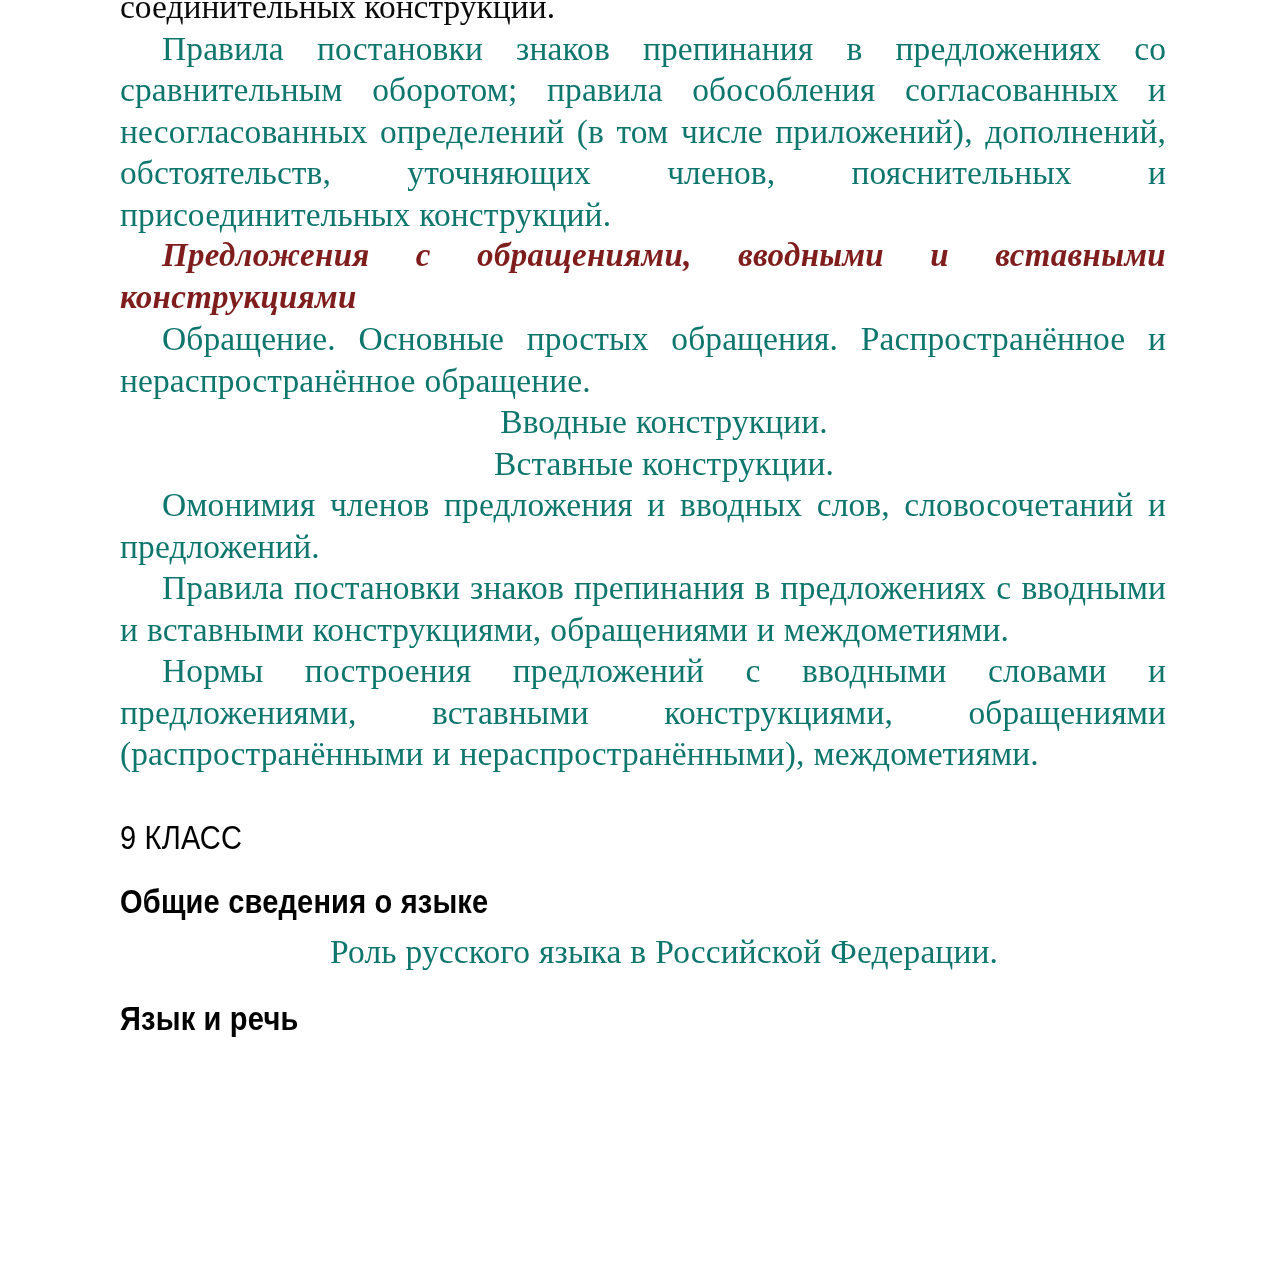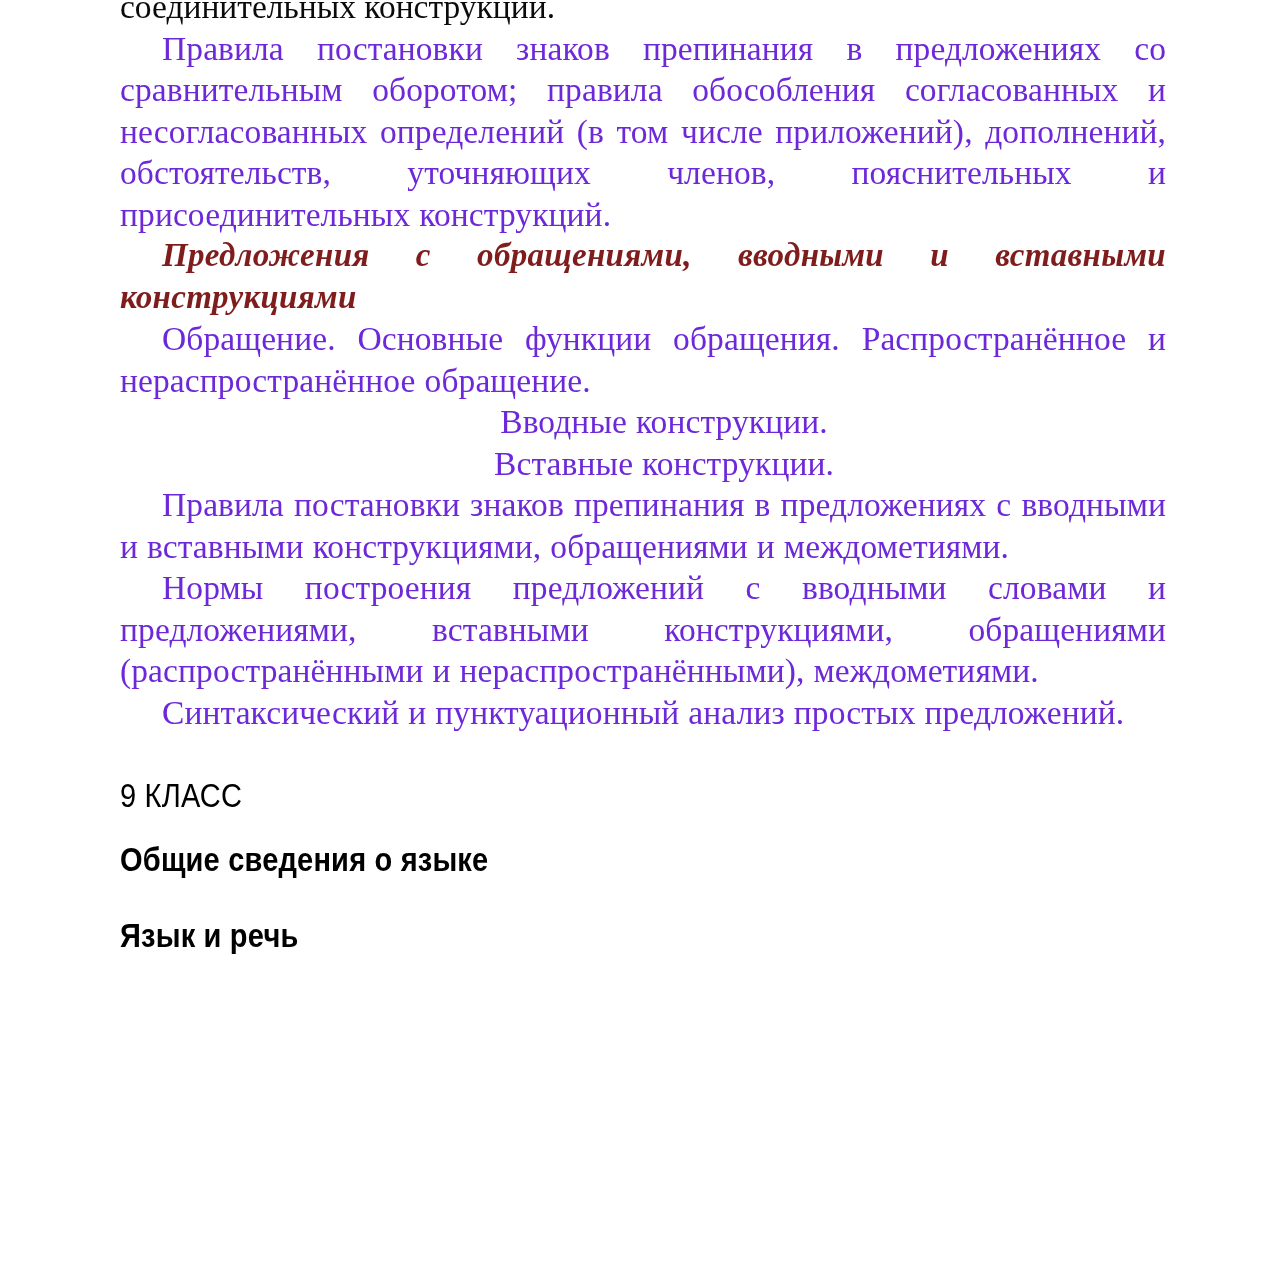--- a/index.html
+++ b/index.html
@@ -34,21 +34,21 @@
 
   
   .para {
     font-family: "Liberation Serif", "DejaVu Serif", serif;
     font-size: 33.5px;
     line-height: 41.5px;
     text-align: justify;
     text-justify: inter-word;
     text-indent: 42px;
     margin: 0 0 0 0;
-    color: #6d28d9;
+    color: #0f766e;
     letter-spacing: 0.1px;
     word-spacing: 0.5px;
     -webkit-hyphens: manual;
     hyphens: manual;
   }
   .para.nojust {
     text-align: center;
   }
   
 
@@ -118,44 +118,45 @@
 
 <div class="page">
   <div class="column">
 
     <p class="clipped-line">соединительных конструкций.</p>
 
     <p class="para">Правила постановки знаков препинания в предложениях со сравнительным оборотом; правила обособления согласованных и несогласованных определений (в том числе приложений), дополнений, обстоятельств, уточняющих членов, пояснительных и присоединительных конструкций.</p>
 
     <p class="subhead-italic">Предложения с обращениями, вводными и вставными конструкциями</p>
 
-    <p class="para">Обращение. Основные функции обращения. Распространённое и нераспространённое обращение.</p>
+    <p class="para">Обращение. Основные простых обращения. Распространённое и нераспространённое обращение.</p>
 
     <p class="para nojust">Вводные конструкции.</p>
 
 
     <p class="para nojust">Вставные конструкции.</p>
 
+    <p class="para">Омонимия членов предложения и вводных слов, словосочетаний и предложений.</p>
 
     <p class="para">Правила постановки знаков препинания в предложениях с вводными и вставными конструкциями, обращениями и междометиями.</p>
 
     <p class="para">Нормы построения предложений с вводными словами и предложениями, вставными конструкциями, обращениями (распространёнными и нераспространёнными), междометиями.</p>
 
-    <p class="para">Синтаксический и пунктуационный анализ простых предложений.</p>
 
     <div class="sp-before-class"></div>
 
     <h2 class="class-head">9 КЛАСС</h2>
 
     <div class="sp-before-section"></div>
 
     <h3 class="section-head">Общие сведения о языке</h3>
 
     <div class="sp-after-section"></div>
 
+    <p class="para nojust">Роль русского языка в Российской Федерации.</p>
 
 
     <div class="sp-before-section2"></div>
 
     <h3 class="section-head">Язык и речь</h3>
 
   </div>
 </div>
 
 </body></html>

